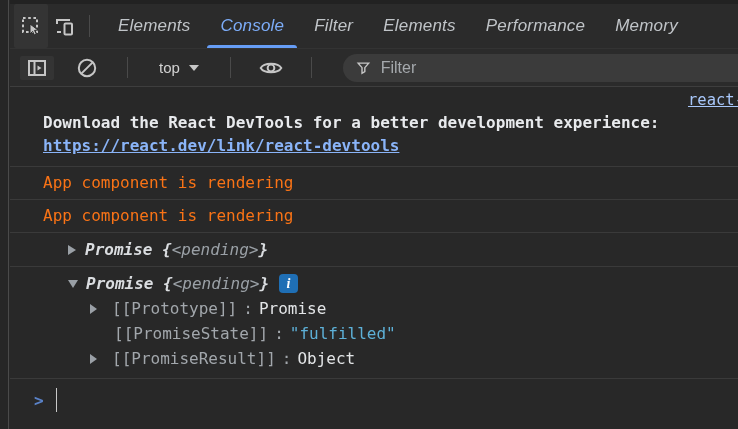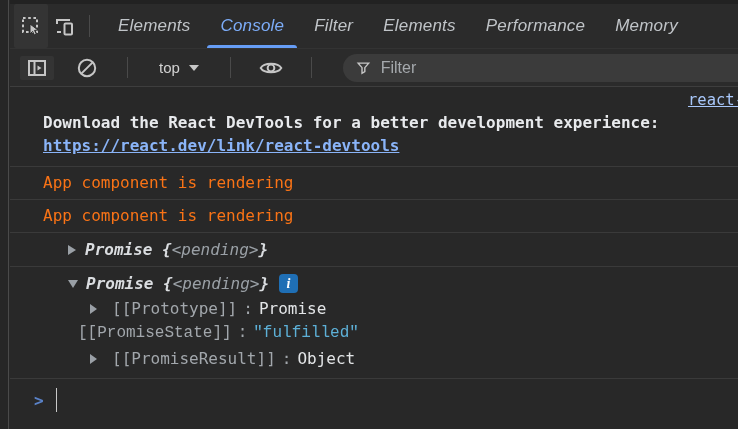--- a/index.html
+++ b/index.html
@@ -105,21 +105,21 @@
   .obj-preview .muted { color: #9aa0a6; }
   .info-badge {
     display: inline-flex; align-items: center; justify-content: center;
     width: 19px; height: 19px; border-radius: 4px; background: #1f6fb5;
     color: #fff; font-family: "Liberation Serif", serif; font-style: italic;
     font-weight: bold; font-size: 14px; margin-left: 10px; cursor: pointer;
   }
   .obj-children { padding: 0 0 7px 0; }
   .obj-prop { display: flex; align-items: center; line-height: 25px; padding-left: 80px; gap: 6px; }
   .obj-prop .tri-r { border-left-width: 7px; border-top-width: 5px; border-bottom-width: 5px; }
-  .obj-prop.no-arrow { padding-left: 68px; font-family: Liberation Mono, monospace; }
+  .obj-prop.no-arrow { padding-left: 104px; }
   .prop-key { color: #a2a7ac; }
   .prop-val-object { color: #e3e5e7; }
   .prop-val-string { color: #5db0d7; }
 
   .prompt-row { display: flex; align-items: center; padding: 9px 0 0 24px; }
   .prompt-chevron { color: #5a82c8; font-weight: bold; font-size: 16px; }
   .prompt-cursor { width: 1.5px; height: 24px; background: #c9c9c9; margin-left: 12px; }
 
   svg.icon { display: block; }
 </style>

